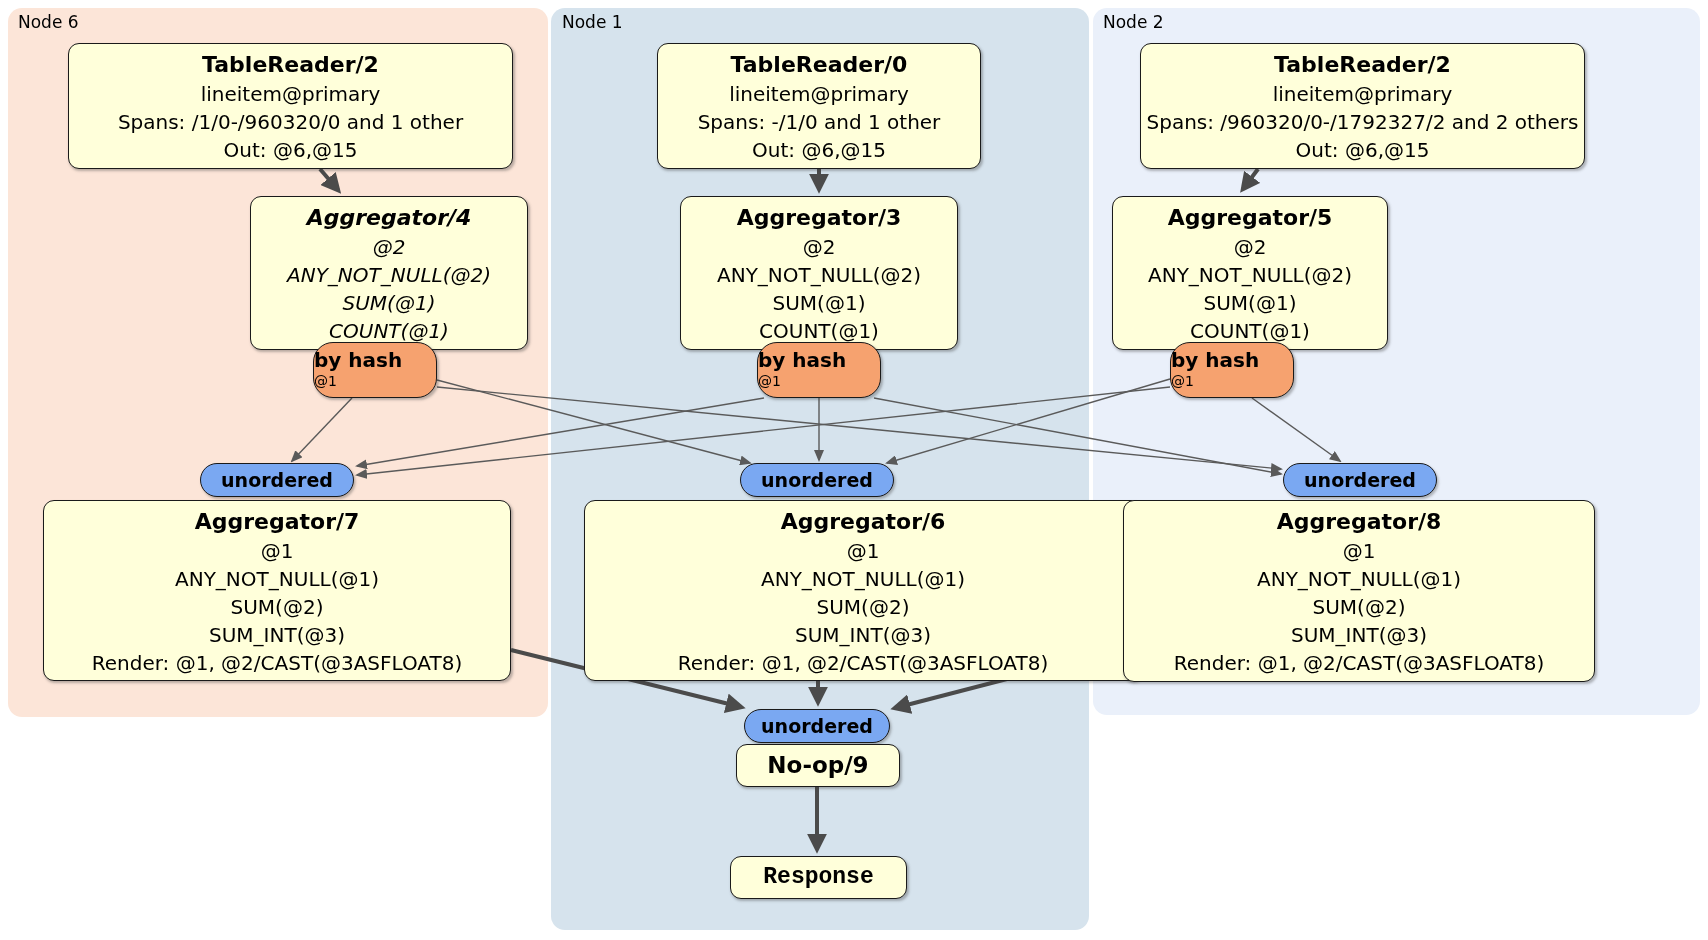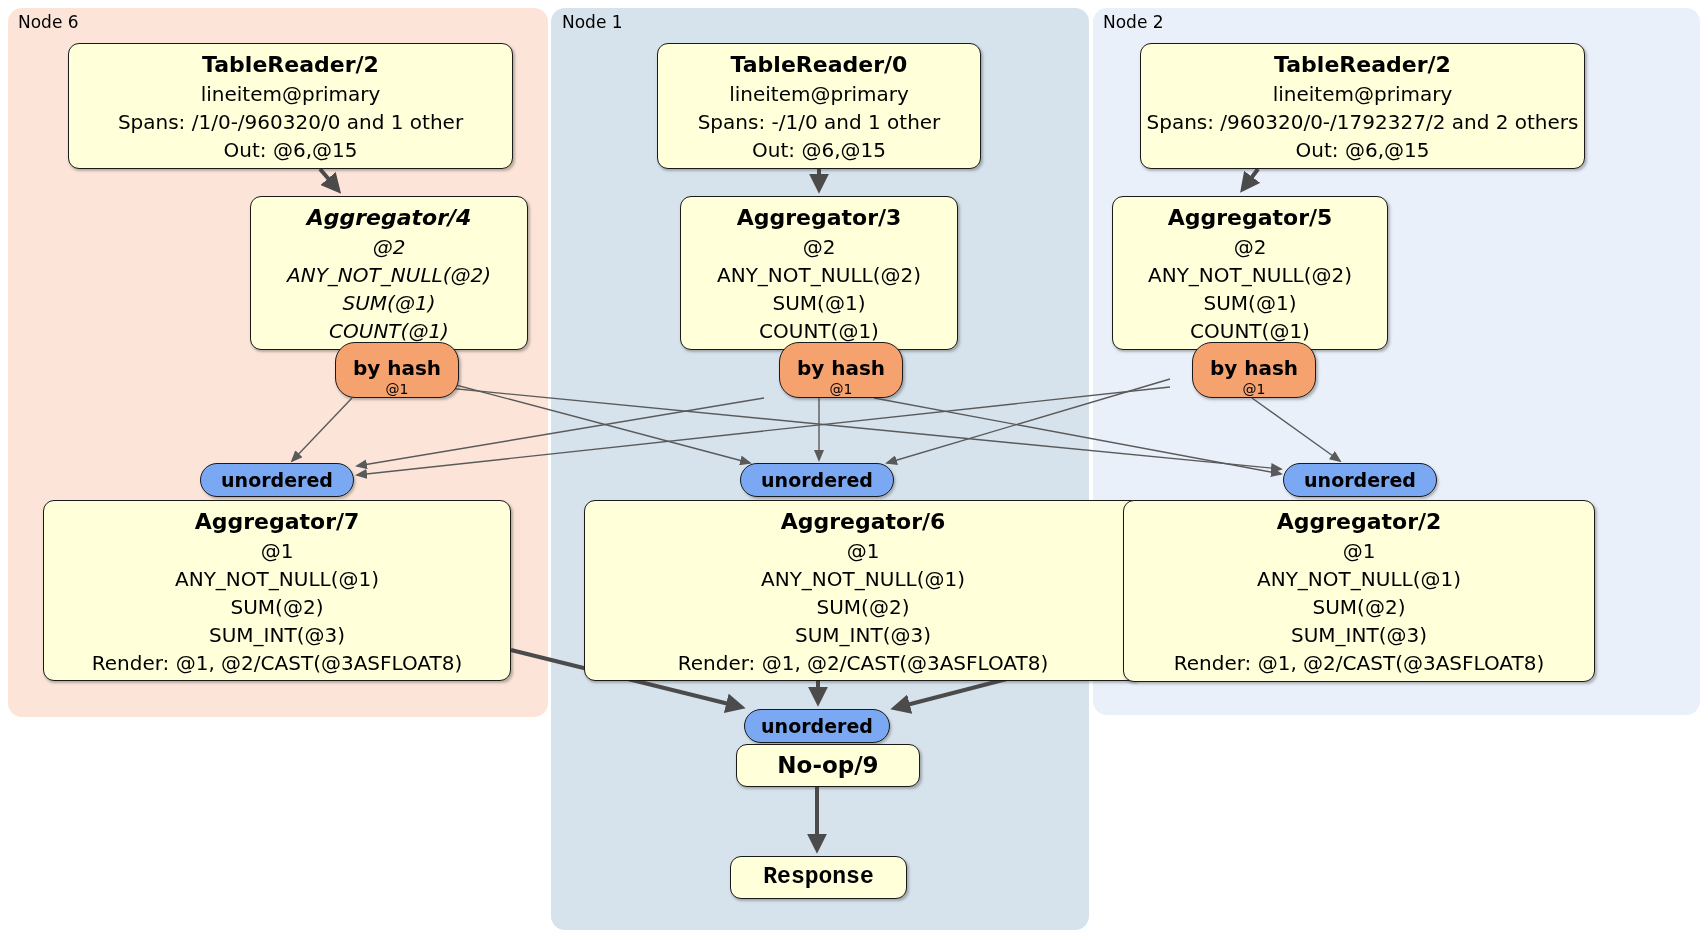--- a/index.html
+++ b/index.html
@@ -23,22 +23,22 @@
 
   .pbox{position:absolute;background:var(--box-bg);border:1.6px solid var(--box-border);
         border-radius:11px;text-align:center;box-shadow:1.5px 2px 2.5px rgba(60,60,60,.35);
         box-sizing:border-box;padding-top:6px;}
   .pbox .box-title{font-weight:bold;font-size:22px;line-height:30px;white-space:nowrap;}
   .pbox .box-row{font-size:20px;line-height:28px;white-space:nowrap;}
   .pbox.single{display:flex;align-items:center;justify-content:center;padding-top:0;}
   .pbox.single .box-title{font-size:23px;line-height:1;}
 
   .router{position:absolute;background:var(--router-bg);border:1.8px solid var(--box-border);
-          border-radius:20px;text-align:center;box-sizing:border-box;padding-top:12px;
-          box-shadow:1.5px 2px 2.5px rgba(60,60,60,.35);margin-left:22px;}
+          border-radius:20px;text-align:left;box-sizing:border-box;padding-top:4px;
+          box-shadow:1.5px 2px 2.5px rgba(60,60,60,.35);}
   .router .router-label{font-weight:bold;font-size:20px;line-height:26px;}
   .router .router-sublabel{font-size:14px;line-height:16px;}
 
   .sync{position:absolute;background:var(--sync-bg);border:1.8px solid var(--box-border);
         border-radius:17px;display:flex;align-items:center;justify-content:center;
         font-weight:bold;font-size:19px;box-sizing:border-box;
         box-shadow:1.5px 2px 2.5px rgba(60,60,60,.35);}
 </style>
 </head>
 <body>
@@ -156,31 +156,31 @@
   <div class="pbox" style="left:584px;top:500px;width:558px;height:181px;">
     <div class="box-title">Aggregator/6</div>
     <div class="box-row">@1</div>
     <div class="box-row">ANY_NOT_NULL(@1)</div>
     <div class="box-row">SUM(@2)</div>
     <div class="box-row">SUM_INT(@3)</div>
     <div class="box-row">Render: @1, @2/CAST(@3ASFLOAT8)</div>
   </div>
 
   <div class="pbox" style="left:1123px;top:500px;width:472px;height:182px;">
-    <div class="box-title">Aggregator/2</div>
+    <div class="box-title">Aggregator/8</div>
     <div class="box-row">@1</div>
     <div class="box-row">ANY_NOT_NULL(@1)</div>
     <div class="box-row">SUM(@2)</div>
     <div class="box-row">SUM_INT(@3)</div>
     <div class="box-row">Render: @1, @2/CAST(@3ASFLOAT8)</div>
   </div>
 
   <div class="sync" style="left:744px;top:709px;width:146px;height:34px;">unordered</div>
 
-  <div class="pbox single" style="left:736px;top:744px;width:184px;height:43px;">
+  <div class="pbox single" style="left:736px;top:744px;width:164px;height:43px;">
     <div class="box-title">No-op/9</div>
   </div>
 
   <div class="pbox single" style="left:730px;top:856px;width:177px;height:43px;font-family:Liberation Mono, monospace;">
     <div class="box-title">Response</div>
   </div>
 
 </div>
 
 </body></html>

